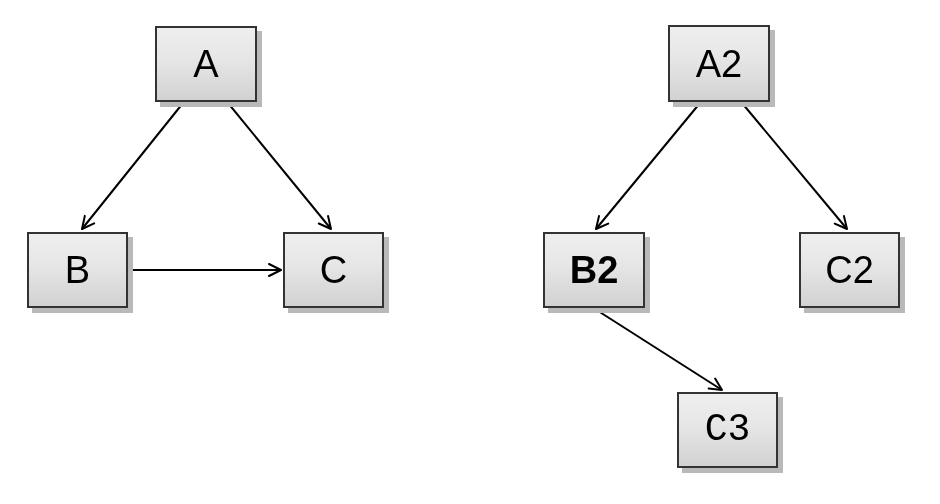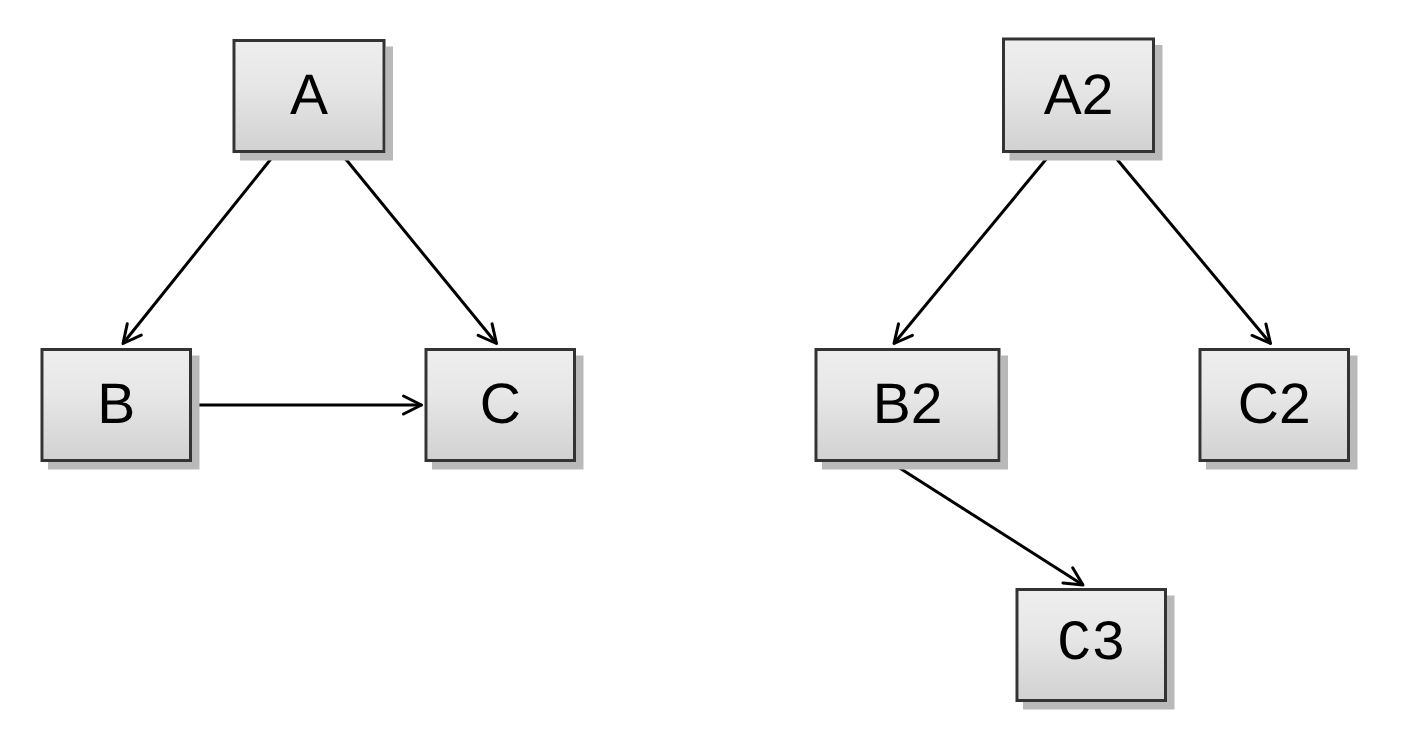--- a/index.html
+++ b/index.html
@@ -70,21 +70,21 @@
       </div>
       <div class="node" style="left: 27px; top: 232px; width: 101px; height: 76px;">
         <span class="node-label">B</span>
       </div>
       <div class="node" style="left: 283px; top: 232px; width: 101px; height: 76px;">
         <span class="node-label">C</span>
       </div>
       <div class="node" style="left: 668px; top: 25px; width: 102px; height: 77px;">
         <span class="node-label">A2</span>
       </div>
-      <div class="node" style="left: 543px; top: 232px; width: 124px; height: 76px;">
+      <div class="node" style="left: 543px; top: 232px; width: 102px; height: 76px; font-weight: bold;">
         <span class="node-label">B2</span>
       </div>
       <div class="node" style="left: 799px; top: 232px; width: 101px; height: 76px;">
         <span class="node-label">C2</span>
       </div>
       <div class="node" style="left: 677px; top: 392px; width: 101px; height: 76px; font-family: Liberation Mono, monospace;">
         <span class="node-label">C3</span>
       </div>
     </div>
 </div>

